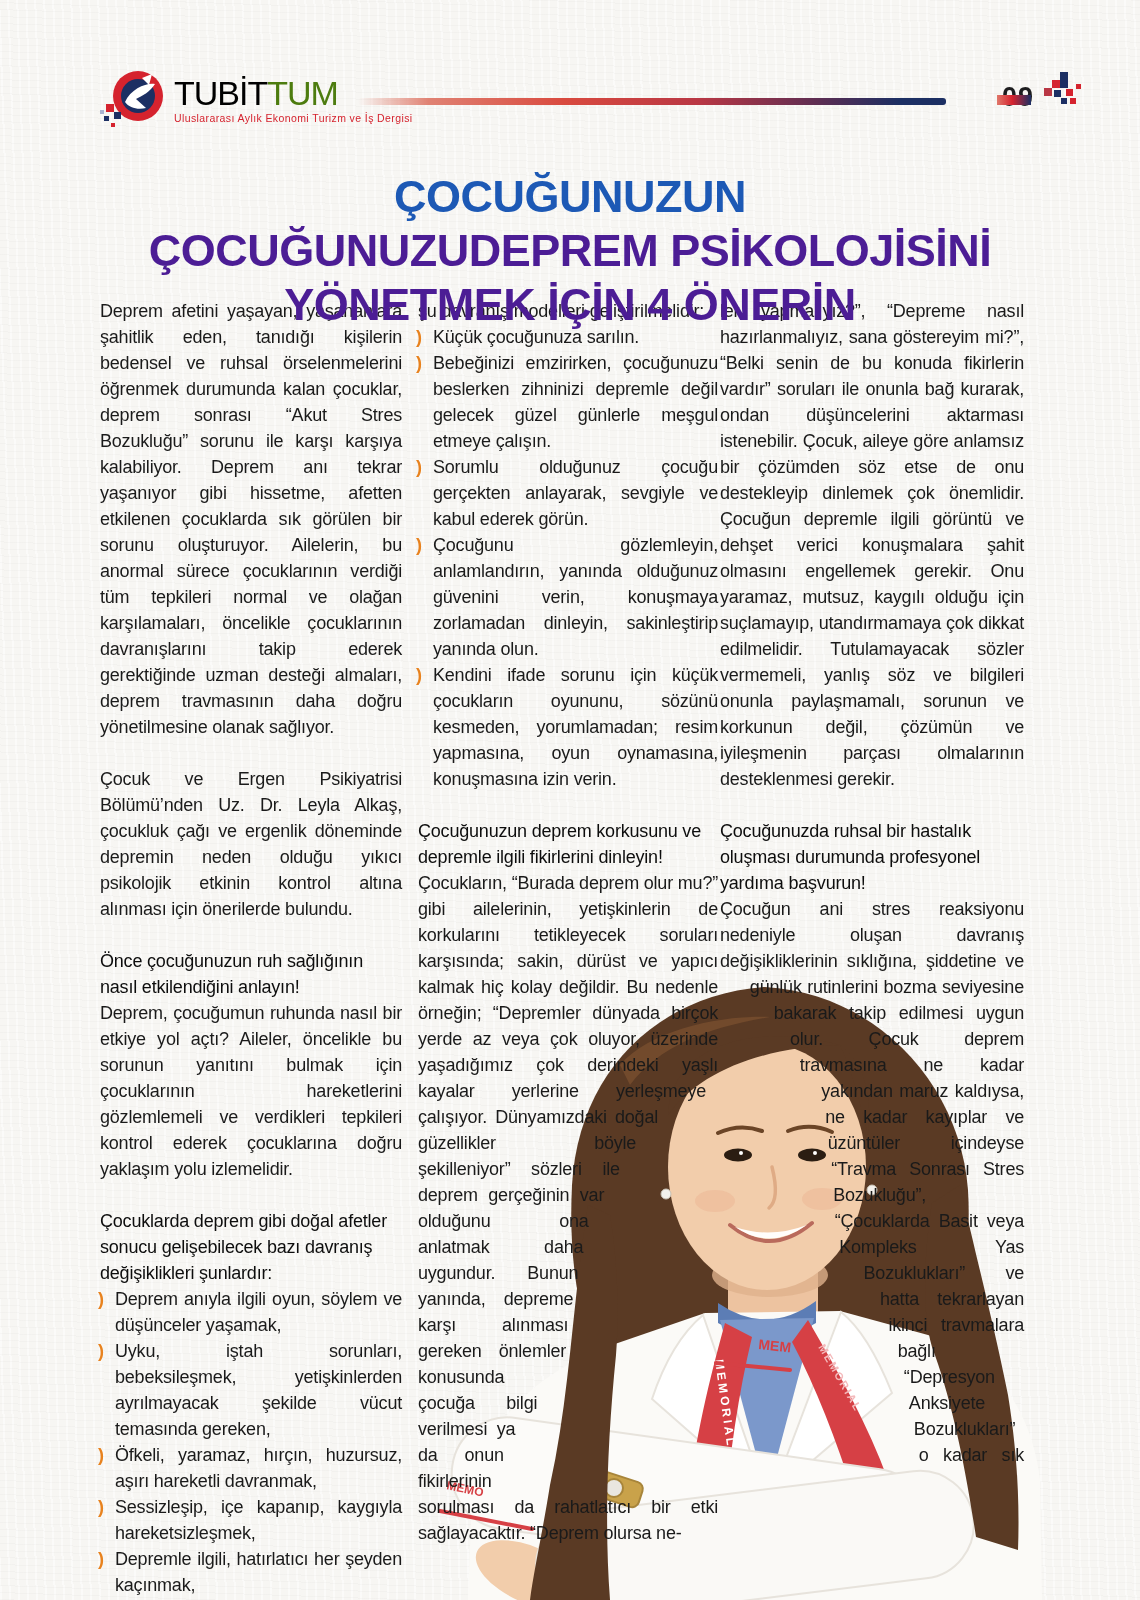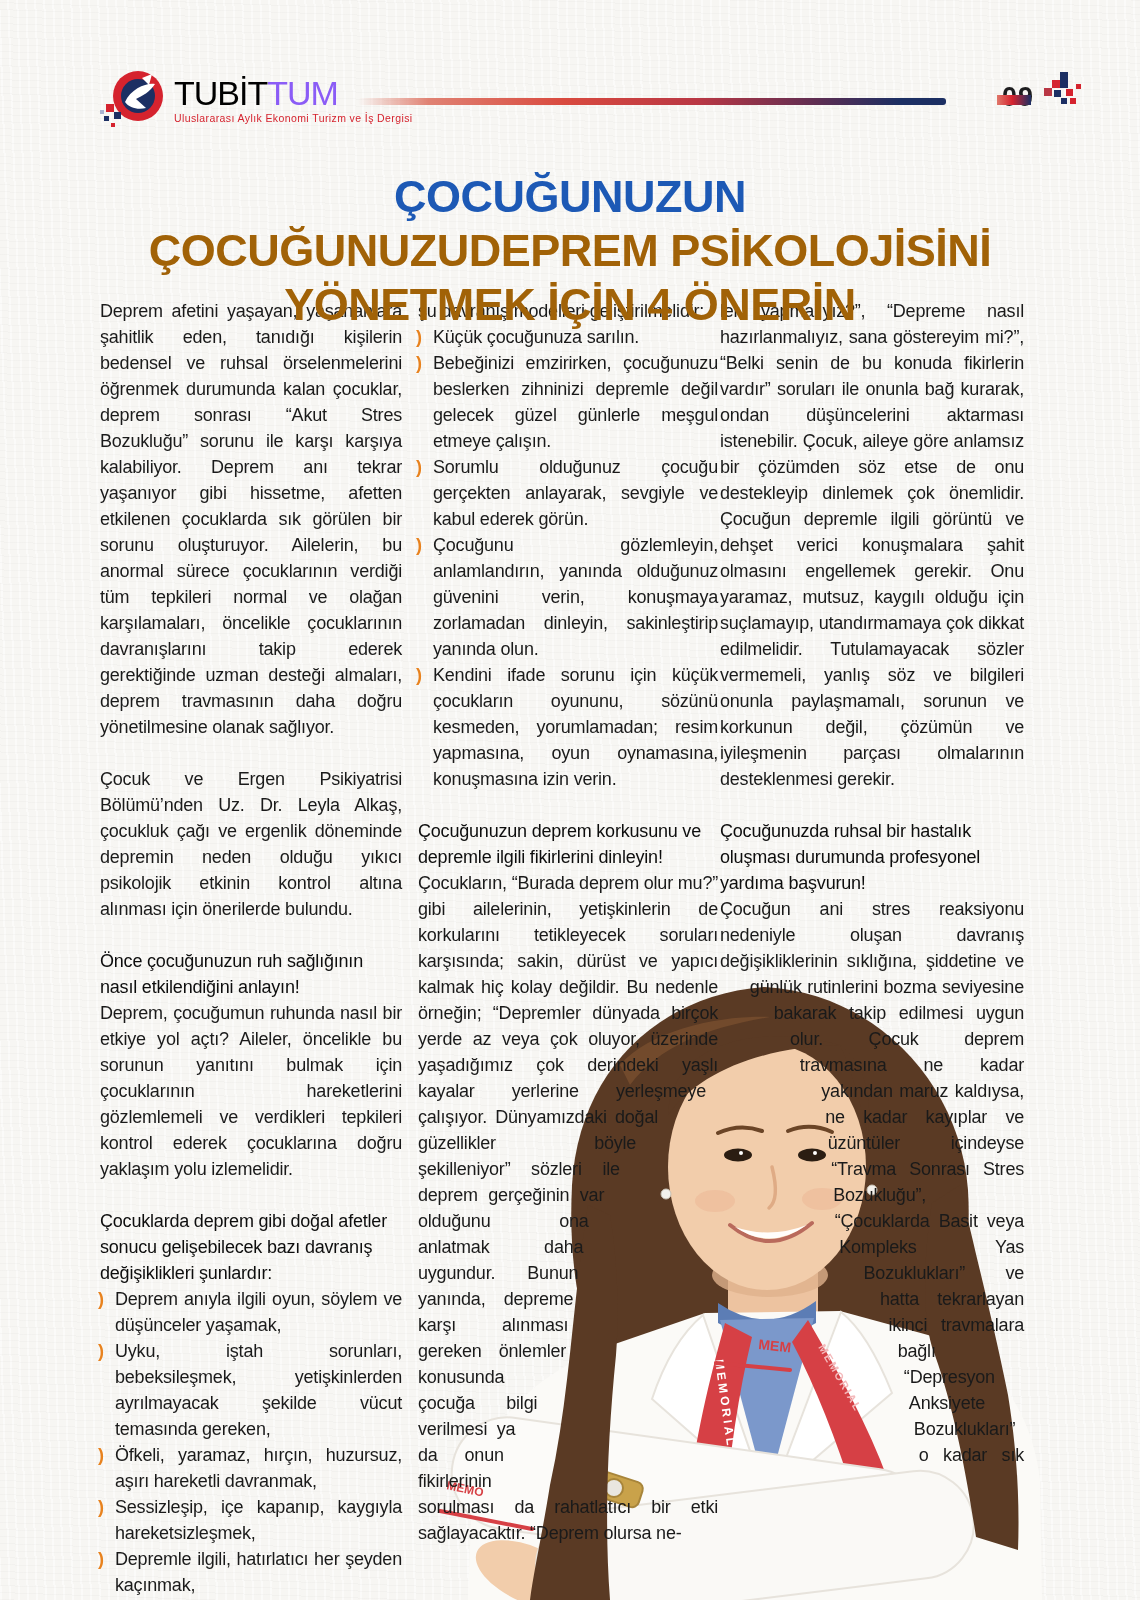--- a/index.html
+++ b/index.html
@@ -10,33 +10,33 @@
     background:
       repeating-linear-gradient(2deg, rgba(0,0,0,0.018) 0 1px, transparent 1px 7px),
       repeating-linear-gradient(88deg, rgba(255,255,255,0.5) 0 2px, transparent 2px 9px),
       #f7f6f3;}
   
   .logo{position:absolute;left:98px;top:66px;display:flex;align-items:center;z-index:3;}
   .logo-icon{width:70px;height:68px;}
   .logo-text{margin-left:6px;}
   .logo-word{font-size:34px;line-height:34px;letter-spacing:-1px;}
   .logo-word .b{font-weight:400;color:#000000;}
-  .logo-word .l{font-weight:400;color:#8b5cf6;}
+  .logo-word .l{font-weight:400;color:#4d7c0f;}
   .logo-tagline{font-size:10.5px;color:#d5232e;margin-top:2px;letter-spacing:0.4px;}
   .header-rule{position:absolute;left:358px;top:98px;width:588px;height:7px;z-index:2;border-radius:3px;
     background:linear-gradient(90deg, rgba(221,74,63,0) 0%, #e08273 12%, #d94a3f 35%, #b93744 58%, #5e2d52 78%, #1c2f63 92%, #1c2f63 100%);}
   .page-number{position:absolute;left:1002px;top:82px;font-size:27px;font-weight:700;color:#1d1d1f;z-index:3;letter-spacing:1px;}
   .pnum-bar{position:absolute;left:997px;top:95px;width:34px;height:10px;z-index:3;
     background:linear-gradient(90deg,#e0776a 0%,#d5232e 45%,#1c2f63 100%);}
   .pixel-deco{position:absolute;left:1036px;top:72px;z-index:3;}
   
   .title{position:absolute;left:100px;top:140px;width:940px;text-align:center;z-index:3;
          font-weight:800;font-size:45px;line-height:54px;letter-spacing:-0.5px;}
   .t-blue{color:#1d59b5;}
-  .t-red{color:#a16207;}
+  .t-red{color:#4c1d95;}
   
   .col{position:absolute;top:298px;z-index:2;color:#1a1a1a;font-size:18px;line-height:26px;
        text-align:justify;letter-spacing:-0.2px;hyphens:auto;-webkit-hyphens:auto;}
   .col1{left:100px;width:302px;height:1302px;}
   .col2{left:418px;width:300px;height:1302px;}
   .col3{left:720px;width:304px;height:1302px;}
   .body{margin:0 0 26px 0;}
   .subhead{margin:0;font-size:18px;line-height:26px;font-weight:400;color:#0d0d0d;text-align:left;}
   .intro{margin:0;}
   .bullet-list{margin:0 0 26px 0;}

